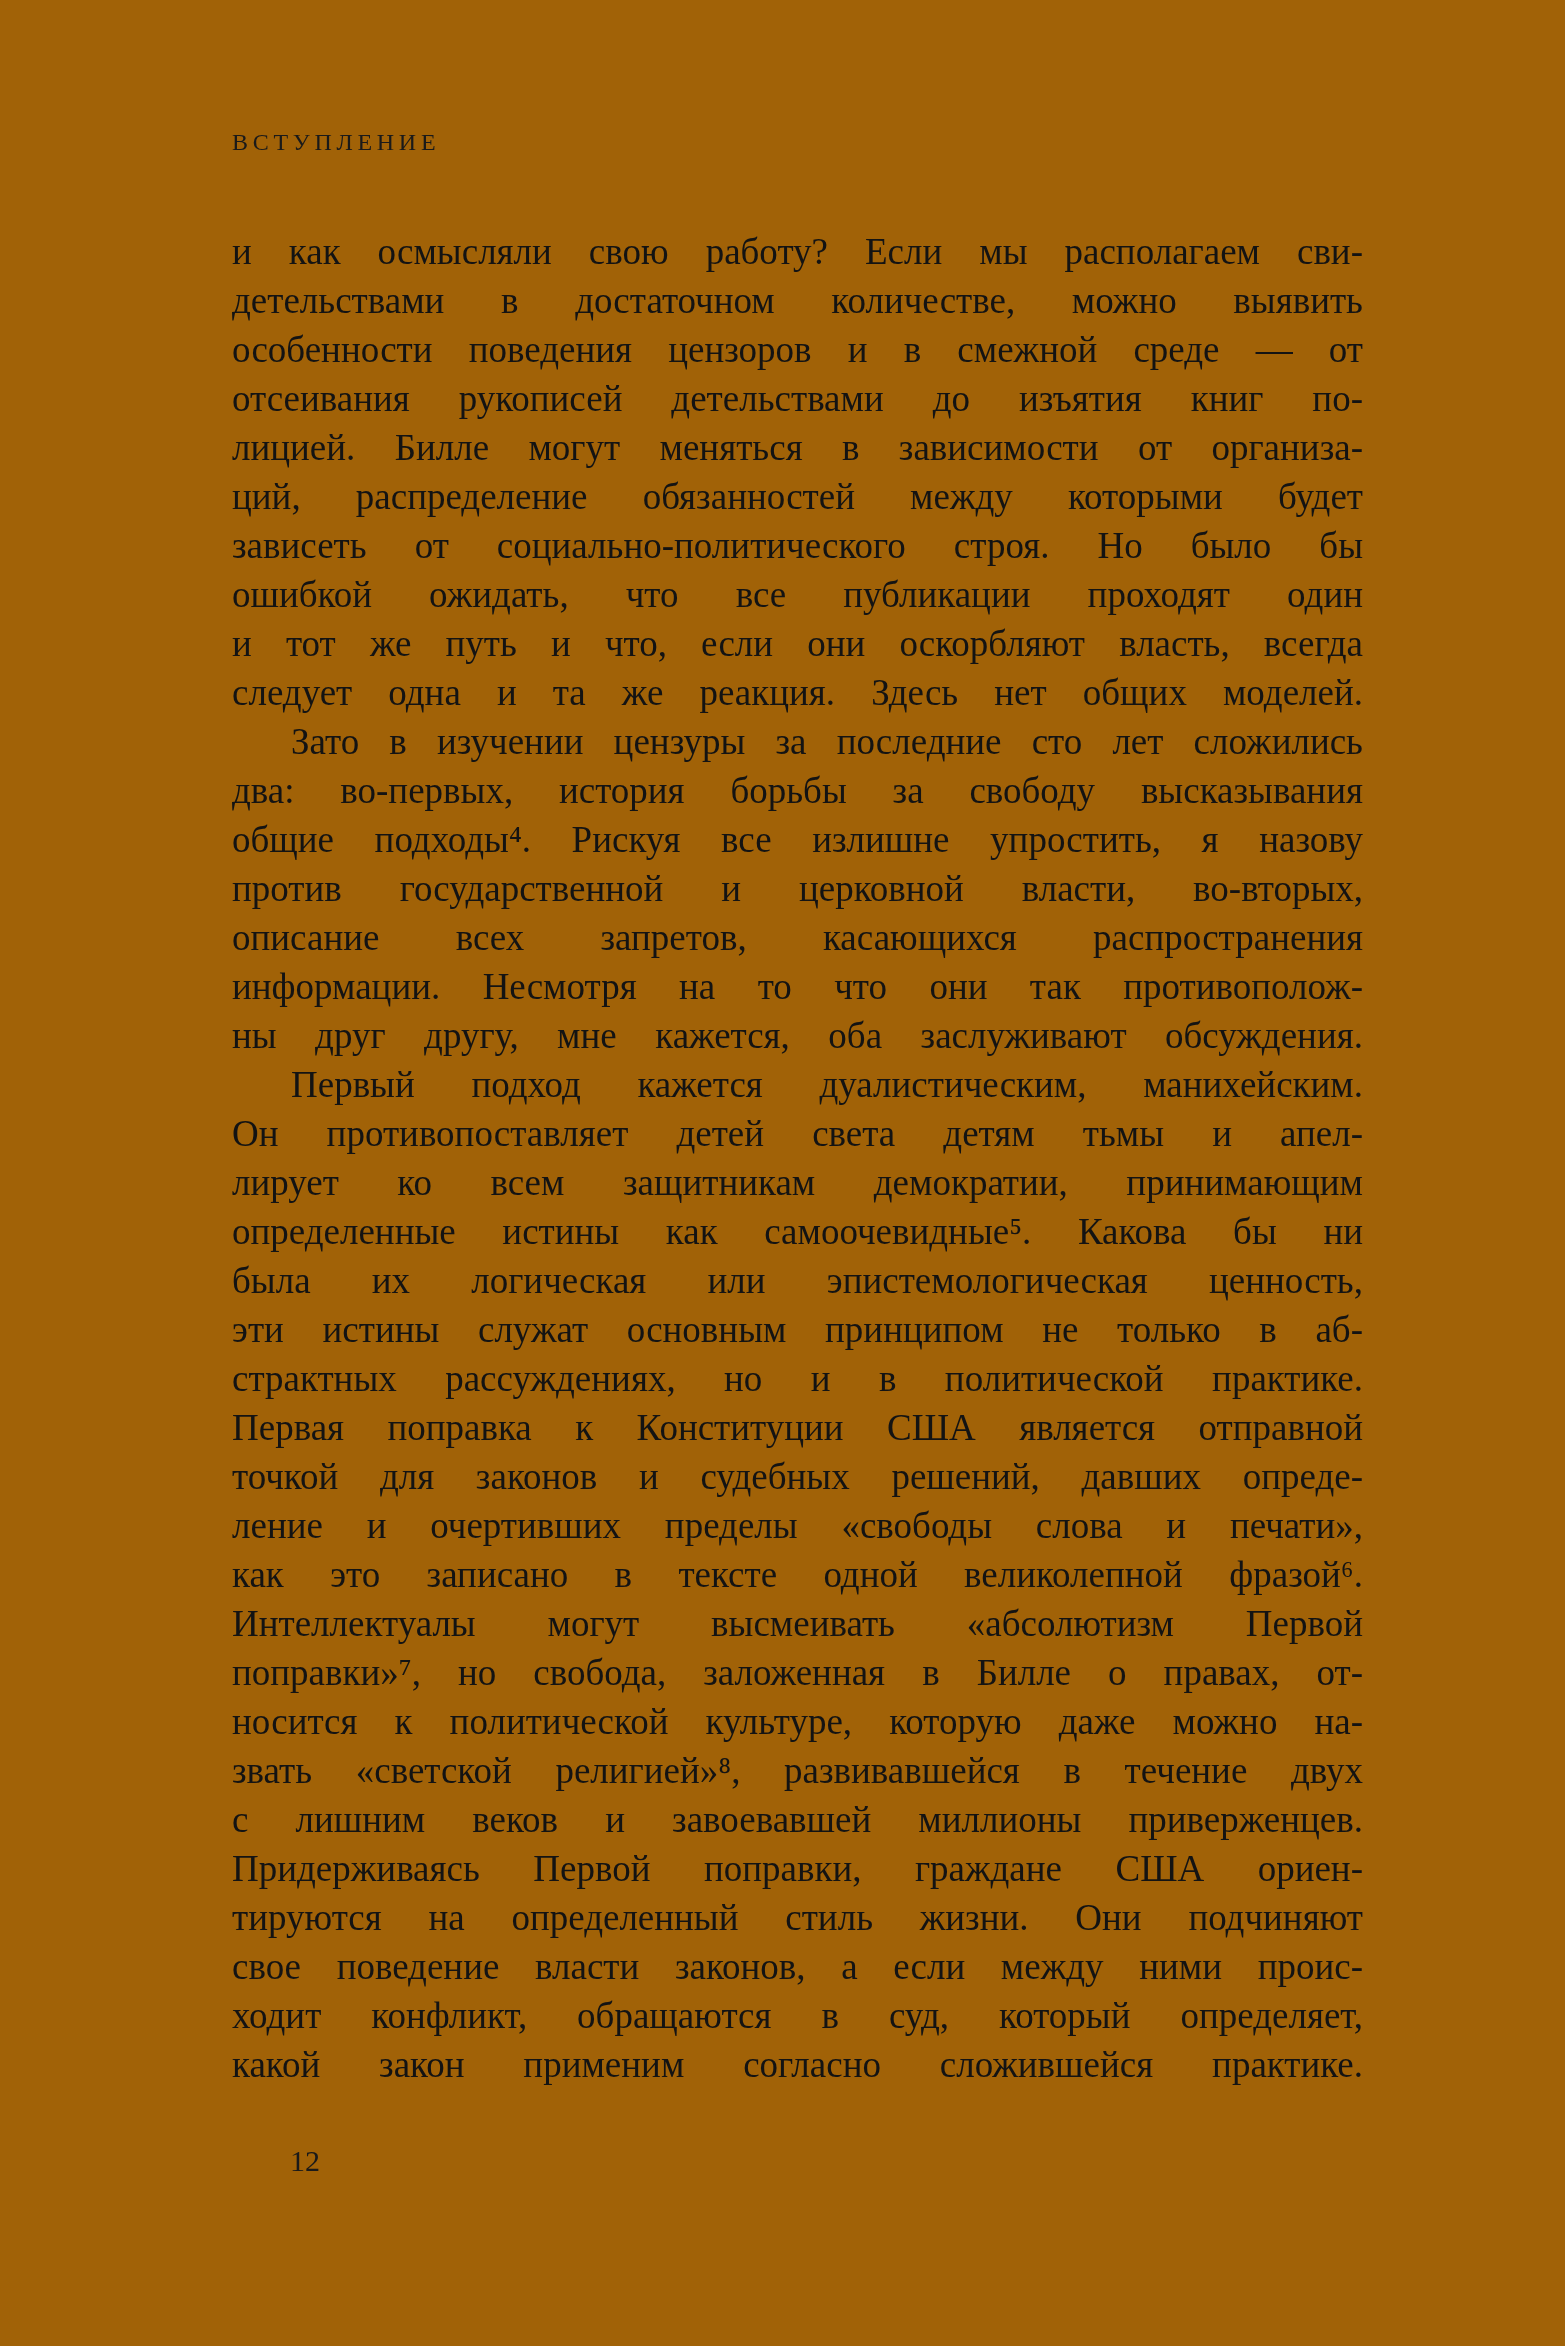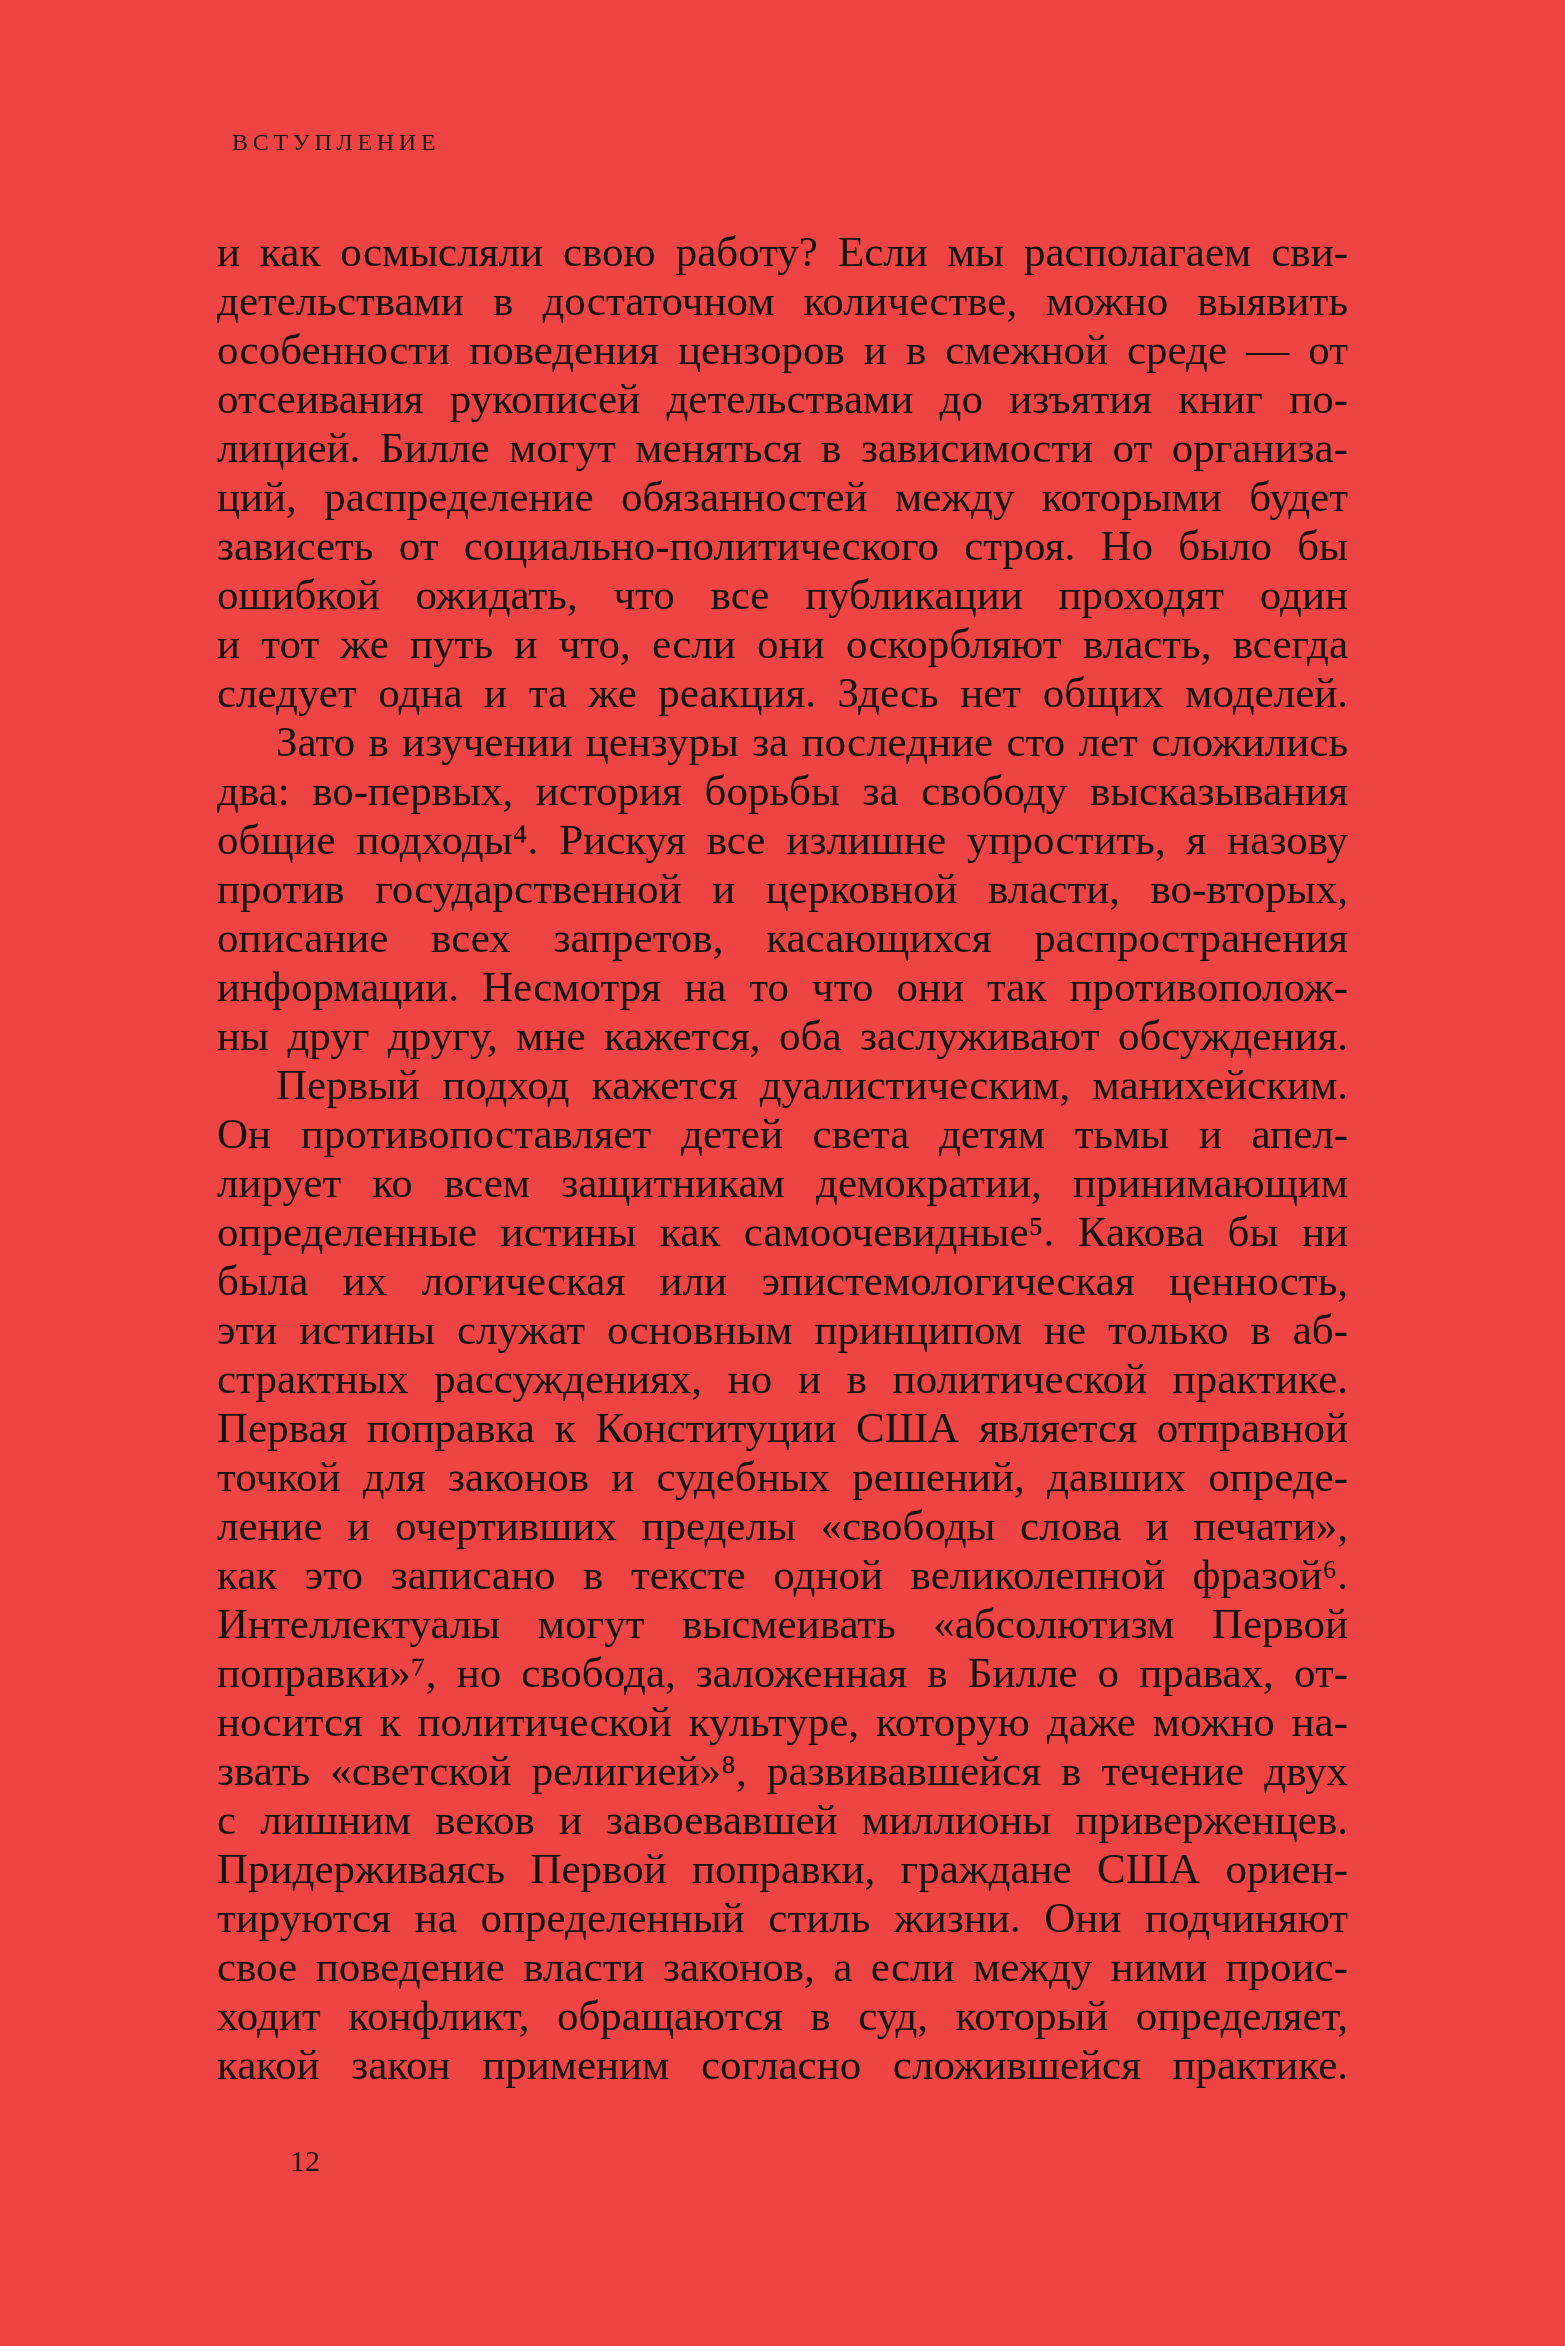--- a/index.html
+++ b/index.html
@@ -4,41 +4,41 @@
 <style>
   html, body {
     margin: 0;
     padding: 0;
     background: #e8e8e8;
   }
   .page {
     position: relative;
     width: 1565px;
     height: 2347px;
-    background: #ef4444;
+    background: #a16207;
     overflow: hidden;
     font-family: "Liberation Serif", "DejaVu Serif", serif;
     color: #151515;
   }
   .running-head {
     position: absolute;
     left: 232px;
     top: 129px;
     font-size: 24px;
     letter-spacing: 4.7px;
     font-weight: normal;
     color: #1a1a1a;
     white-space: nowrap;
   }
   .body-text {
     position: absolute;
-    left: 217px;
+    left: 232px;
     top: 227px;
     width: 1131px;
-    font-size: 43px;
+    font-size: 37px;
     line-height: 49px;
     color: #131313;
   }
   .paragraph {
     margin: 0;
     padding: 0;
   }
   .line {
     text-align: justify;
     text-align-last: justify;

